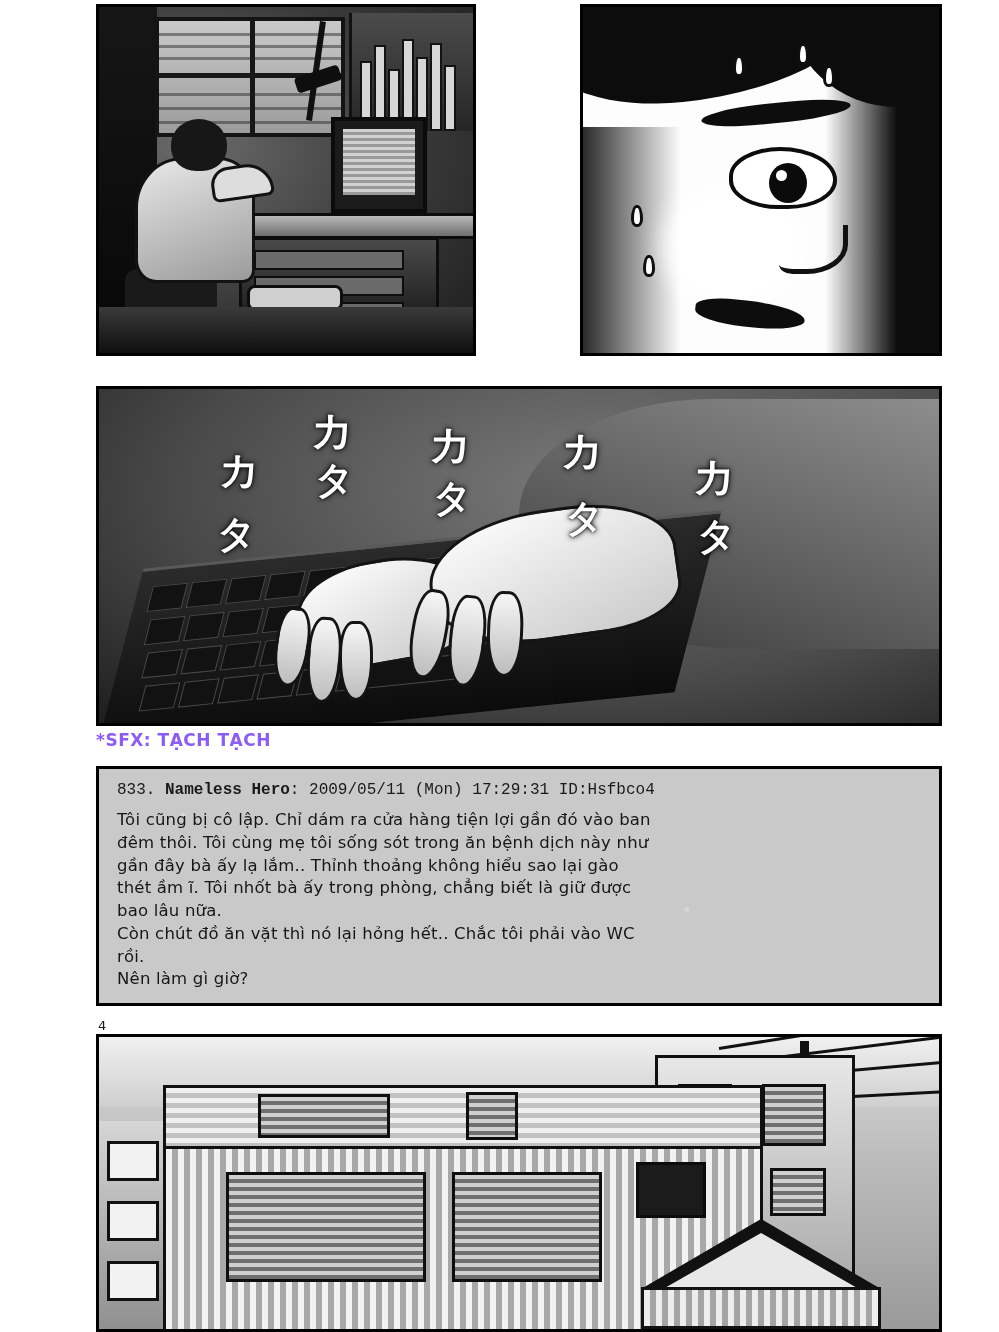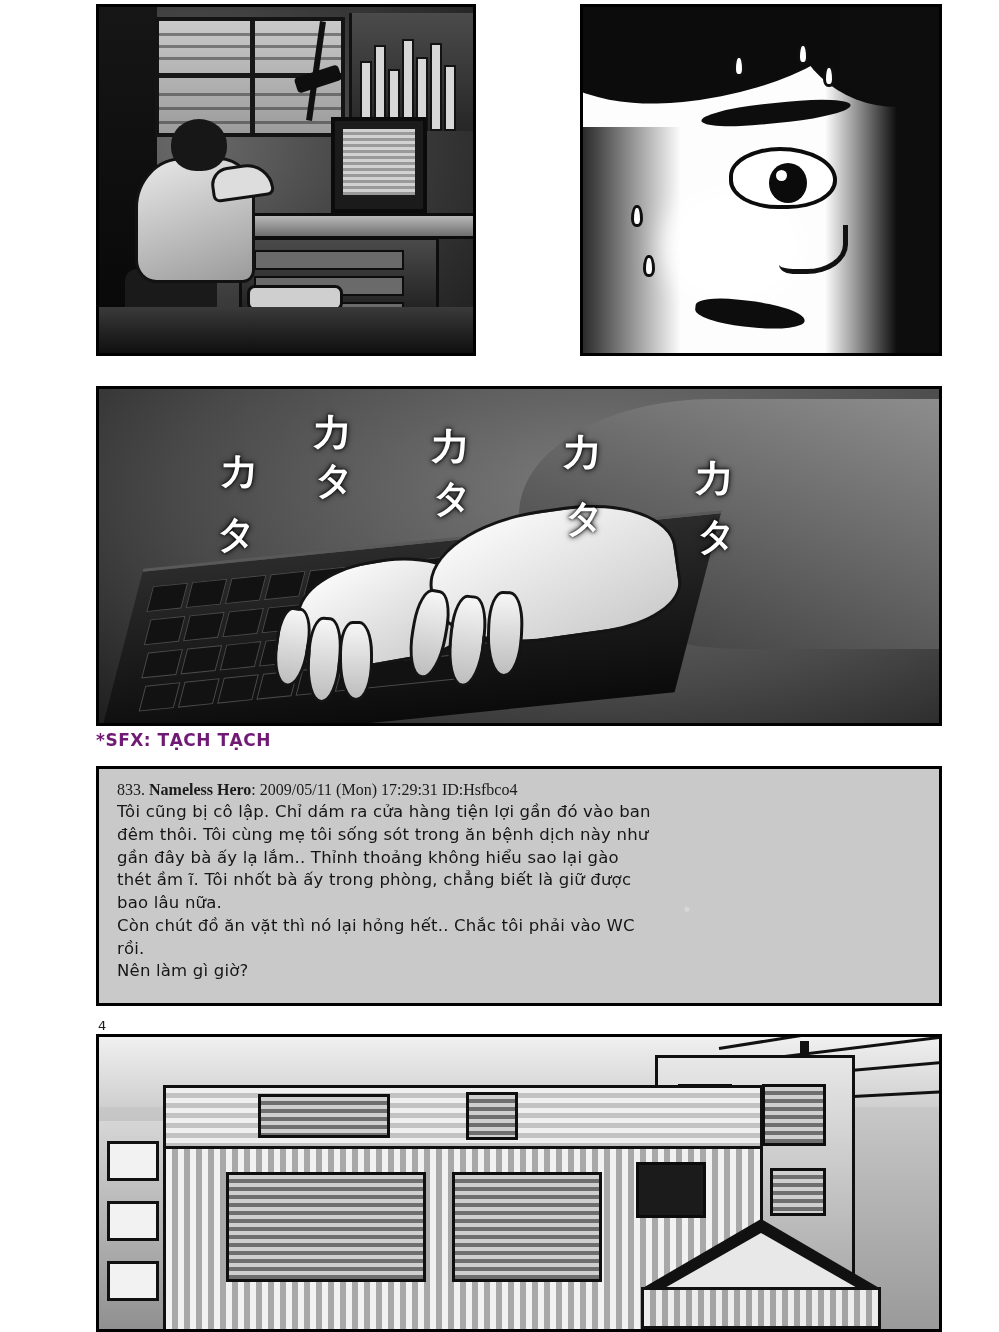--- a/index.html
+++ b/index.html
@@ -251,42 +251,42 @@
     text-shadow: 0 0 3px #000, 0 0 6px #000;
     user-select:none;
   }
 
   .sfx-caption{
     position:absolute;
     left:96px; top:730px;
     font-family:"DejaVu Sans", sans-serif;
     font-weight:bold;
     font-size:17px;
-    color:#701a75;
+    color:#8b5cf6;
     letter-spacing:.5px;
   }
 
   
   #forum-post{
     position:absolute;
     left:96px; top:766px;
     width:846px; height:240px;
     border:3px solid #000;
     background:#c9c9c9;
     box-sizing:border-box;
     padding:12px 16px 10px 18px;
     background-image:
       radial-gradient(circle at 10% 20%, rgba(255,255,255,.35) 0 2px, rgba(0,0,0,0) 3px),
       radial-gradient(circle at 70% 60%, rgba(255,255,255,.25) 0 2px, rgba(0,0,0,0) 3px);
   }
   .post-header{
-    font-family:Liberation Serif, serif;
+    font-family:Liberation Mono, monospace;
     font-size:16px;
     color:#1a1a1a;
-    margin-bottom:2px;
+    margin-bottom:10px;
     white-space:nowrap;
   }
   .post-header .post-num{ }
   .post-header .post-author{ font-weight:bold; }
   .post-body{
     font-family:"DejaVu Sans", sans-serif;
     font-size:16.5px;
     line-height:1.38;
     color:#161616;
     white-space:pre-wrap;

